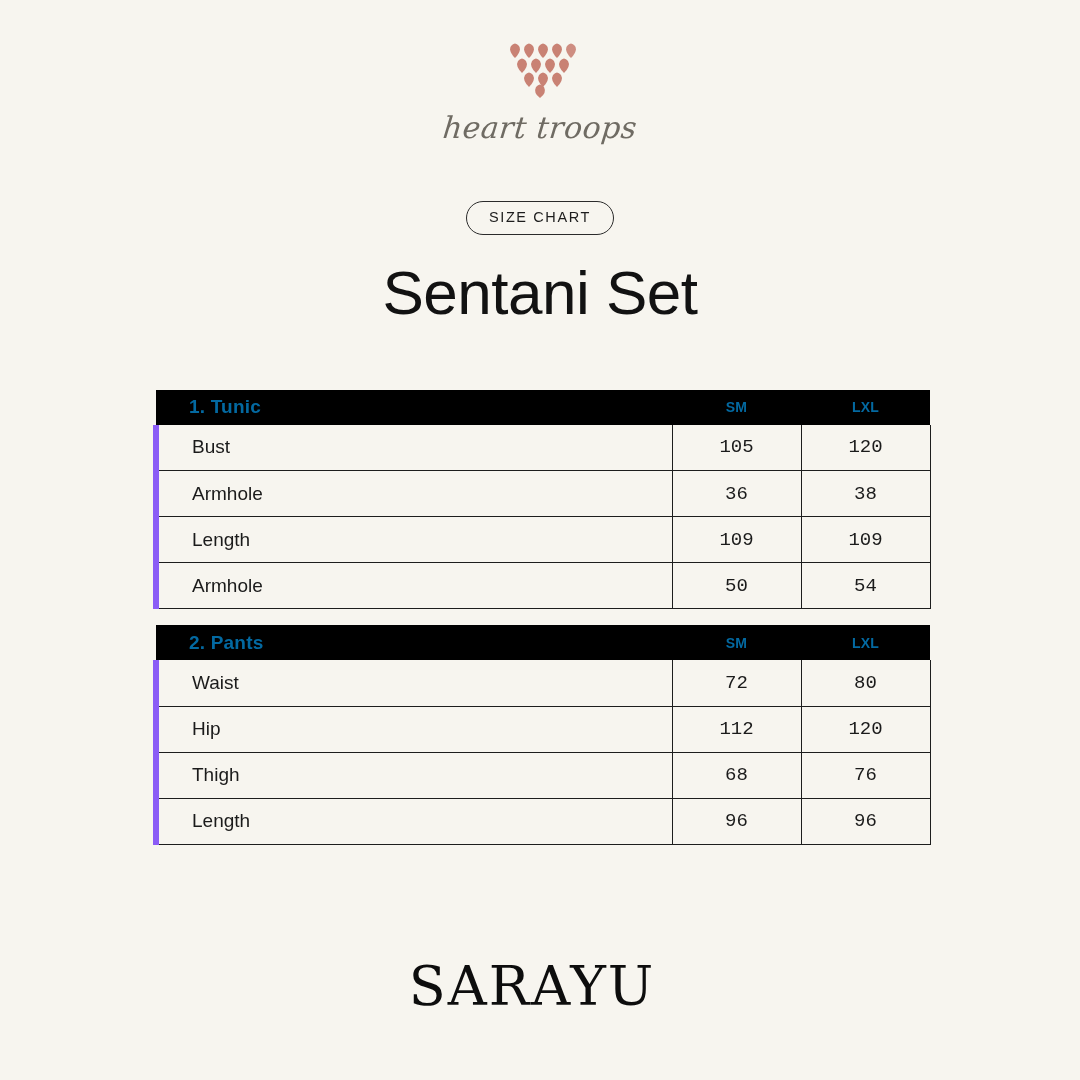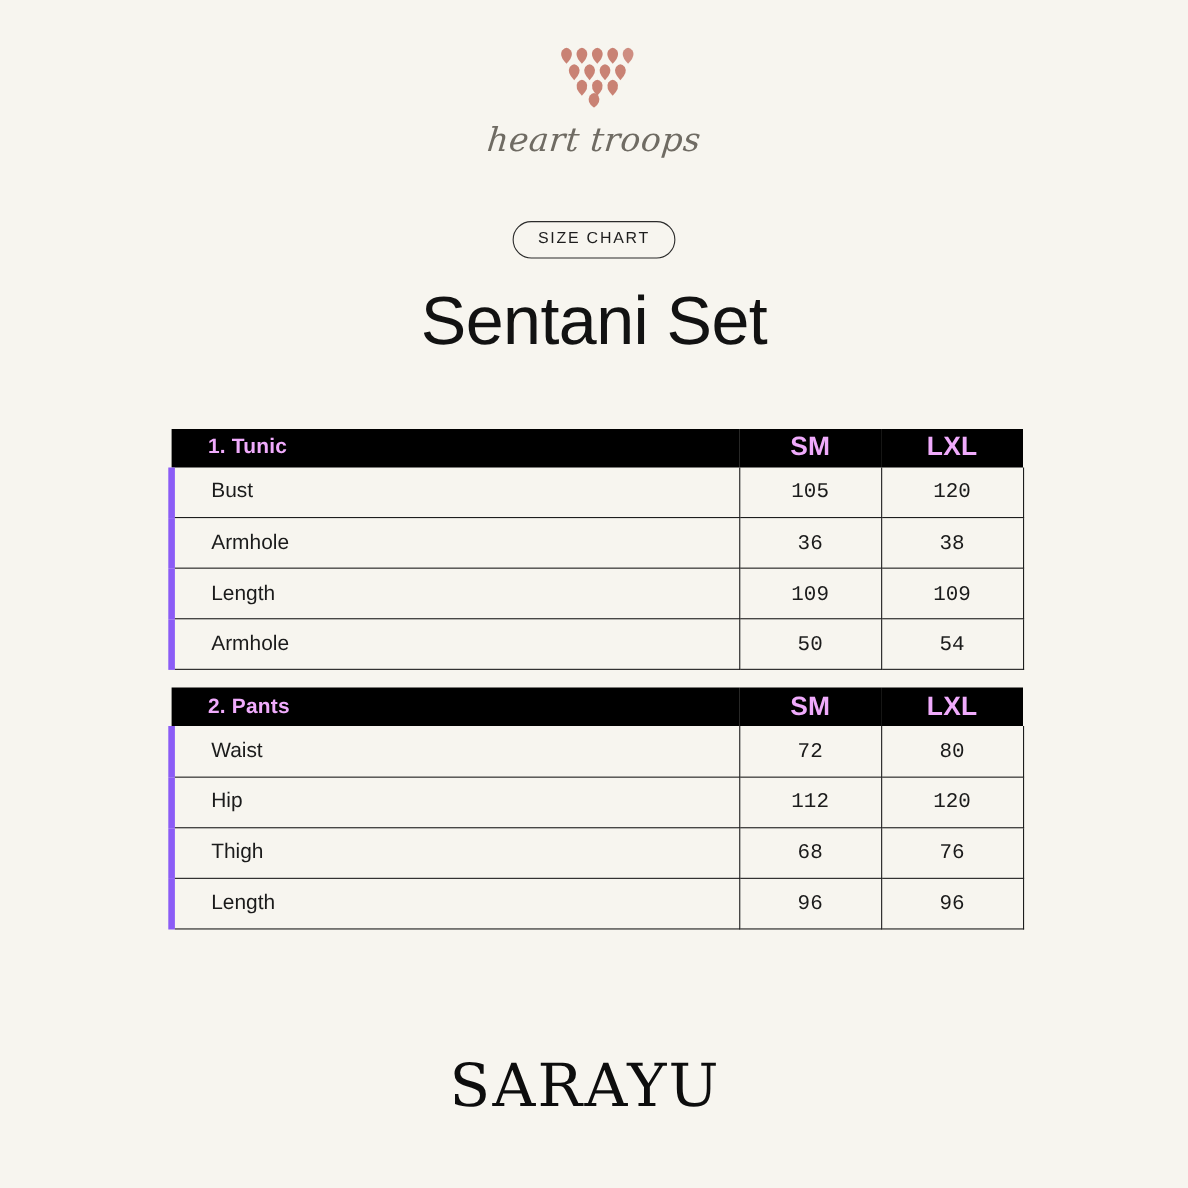--- a/index.html
+++ b/index.html
@@ -83,35 +83,35 @@
     table-layout: fixed;
   }
 
   table + table { margin-top: 16px; }
 
   col.label-col { width: 516px; }
   col.size-col  { width: 129px; }
 
   thead th {
     background: #000000;
-    color: #f0abfc;
+    color: #0369a1;
     height: 35px;
     font-size: 19px;
     font-weight: bold;
     letter-spacing: 0.2px;
   }
 
   thead th.label {
     text-align: left;
     padding-left: 33px;
   }
 
   thead th.size {
     text-align: center;
-    font-size: 24px;
+    font-size: 14px;
   }
 
   tbody td {
     height: 46px;
     font-size: 19px;
     color: #1b1b1b;
     border: 1px solid #1d1d1d;
   }
 
   tbody td.label {

